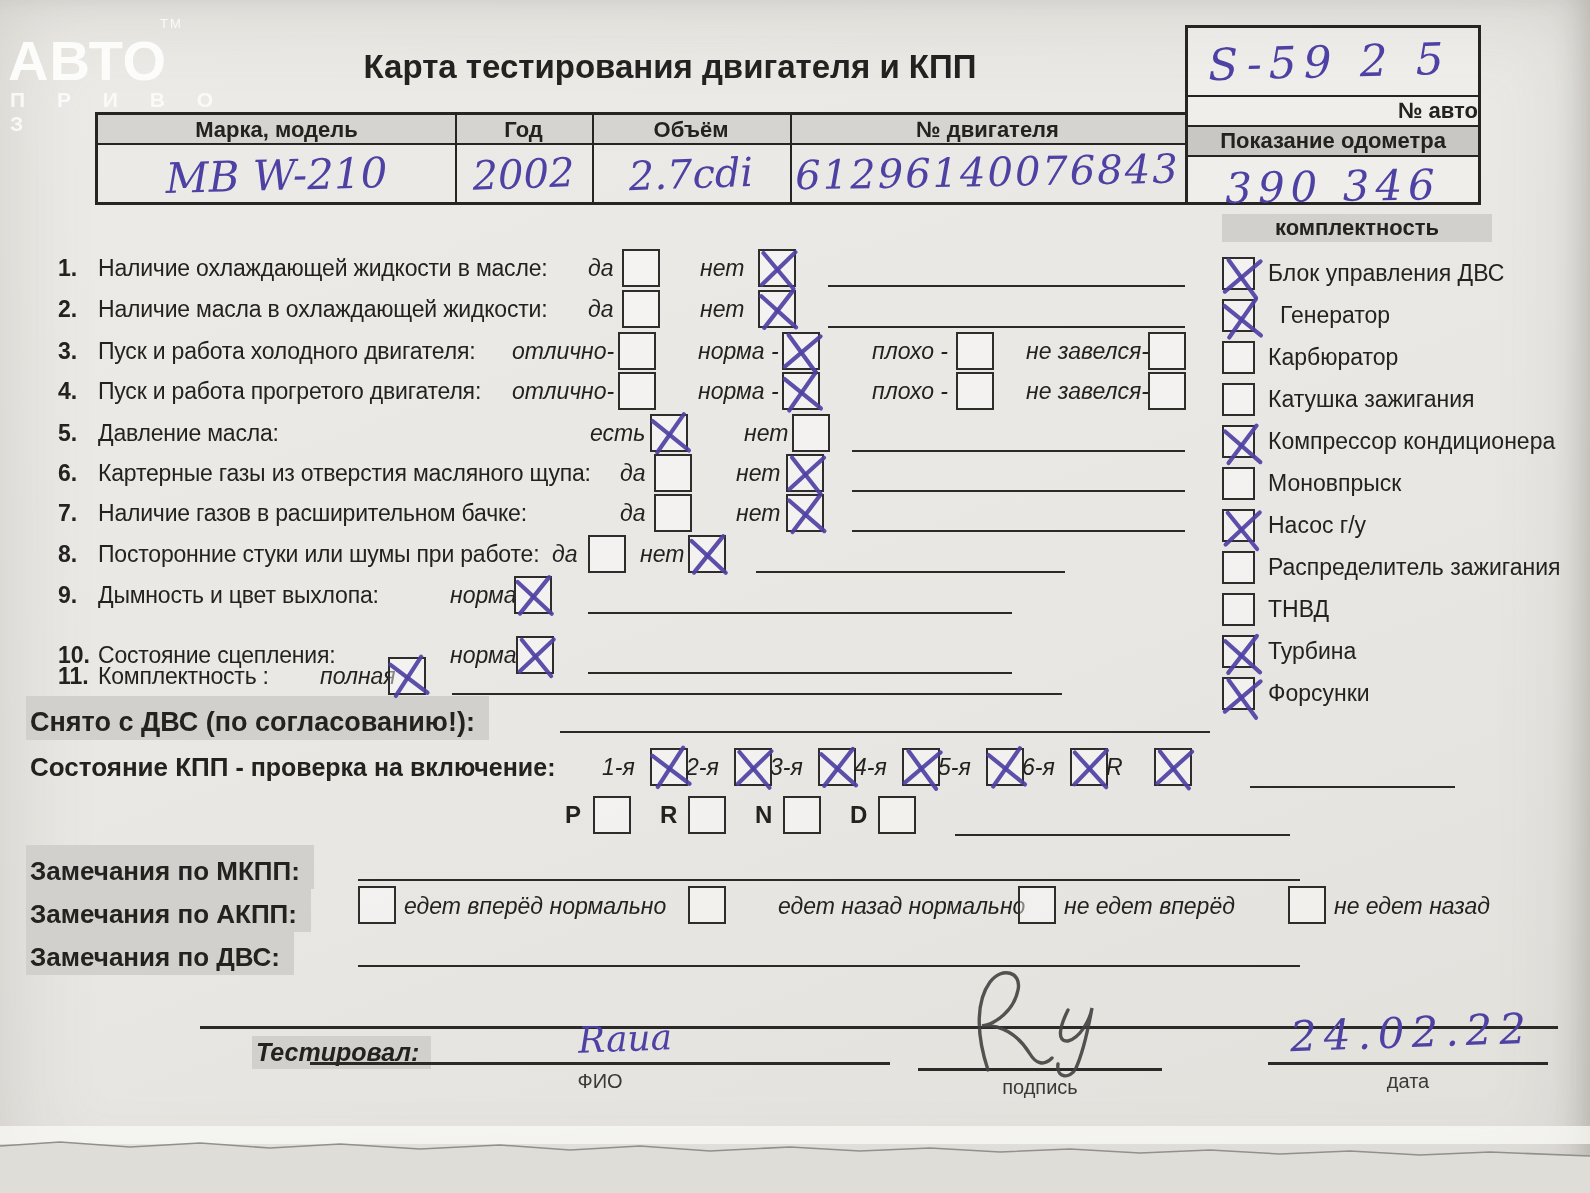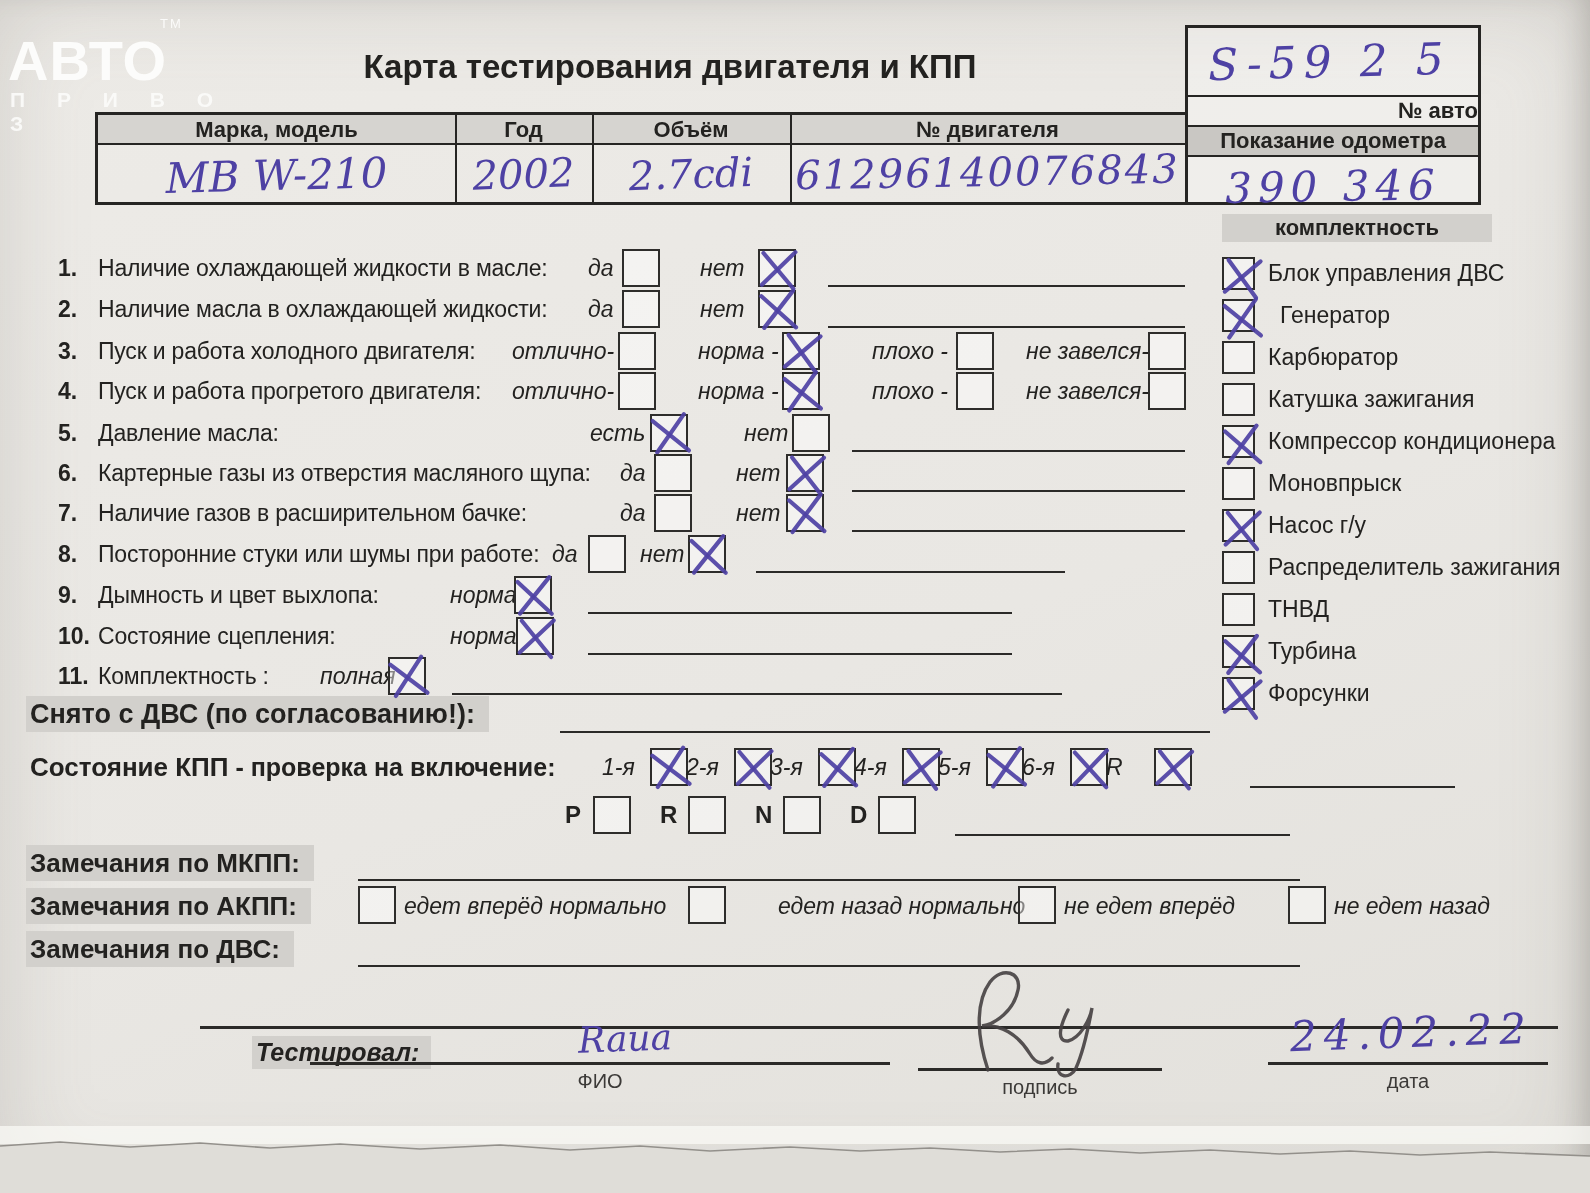--- a/index.html
+++ b/index.html
@@ -14,21 +14,21 @@
   .row > *{position:absolute;}
   .num{font-weight:bold;font-size:23px;line-height:38px;}
   .itemlabel{font-size:23px;line-height:38px;letter-spacing:-0.2px;white-space:nowrap;}
   .optlabel{font-style:italic;font-size:23px;line-height:38px;white-space:nowrap;}
   .cb{position:absolute;width:38px;height:38px;border:2.6px solid var(--line);background:rgba(255,255,255,.45);}
   .cb svg.mark{position:absolute;left:-4px;top:-4px;width:44px;height:44px;overflow:visible;}
   .mark path{stroke:var(--ink);stroke-width:3.4;fill:none;stroke-linecap:round;opacity:.92;}
   .fline{position:absolute;height:0;border-bottom:2.6px solid #2b2a28;}
   .hw{font-family:"DejaVu Serif",serif;font-style:italic;color:var(--ink);white-space:nowrap;}
   .thead{font-weight:bold;font-size:22px;}
-  .seclabel{font-weight:bold;font-size:26px;line-height:36px;white-space:nowrap;padding:0 14px 0 4px;}
+  .seclabel{font-weight:bold;font-size:26px;line-height:36px;white-space:nowrap;padding:8px 14px 0 4px;}
   .eqlabel{font-size:23px;line-height:33px;white-space:nowrap;}
   .smalllab{font-size:20px;color:#3c3a38;text-align:center;}
   .gearlab{font-style:italic;font-size:23px;line-height:40px;}
   .plab{font-weight:bold;font-size:24px;line-height:40px;}
 </style>
 </head>
 <body>
 
 <div id="page">
 
@@ -226,21 +226,21 @@
       <span class="itemlabel" style="left: 98px;">Дымность и цвет выхлопа:</span>
       <span class="optlabel" style="left: 450px;">норма</span>
       <div class="cb" style="left: 514px; top: 0px; width: 38px; height: 38px;">
         <svg class="mark" viewBox="0 0 36 36" style="transform:rotate(-2deg)">
           <path d="M6 32 L31 3"></path>
           <path d="M5 6 L32 33"></path>
         </svg>
       </div>
       <div class="fline" style="left: 588px; top: 36px; width: 424px;"></div>
     </div>
-    <div class="row" style="top: 617px; padding-left: 31px;">
+    <div class="row" style="top: 636px; padding-left: 31px;">
       <span class="num" style="left: 58px;">10.</span>
       <span class="itemlabel" style="left: 98px;">Состояние сцепления:</span>
       <span class="optlabel" style="left: 450px;">норма</span>
       <div class="cb" style="left: 516px; top: 0px; width: 38px; height: 38px;">
         <svg class="mark" viewBox="0 0 36 36" style="transform:rotate(6deg)">
           <path d="M6 32 L31 3"></path>
           <path d="M5 6 L32 33"></path>
         </svg>
       </div>
       <div class="fline" style="left: 588px; top: 36px; width: 424px;"></div>

